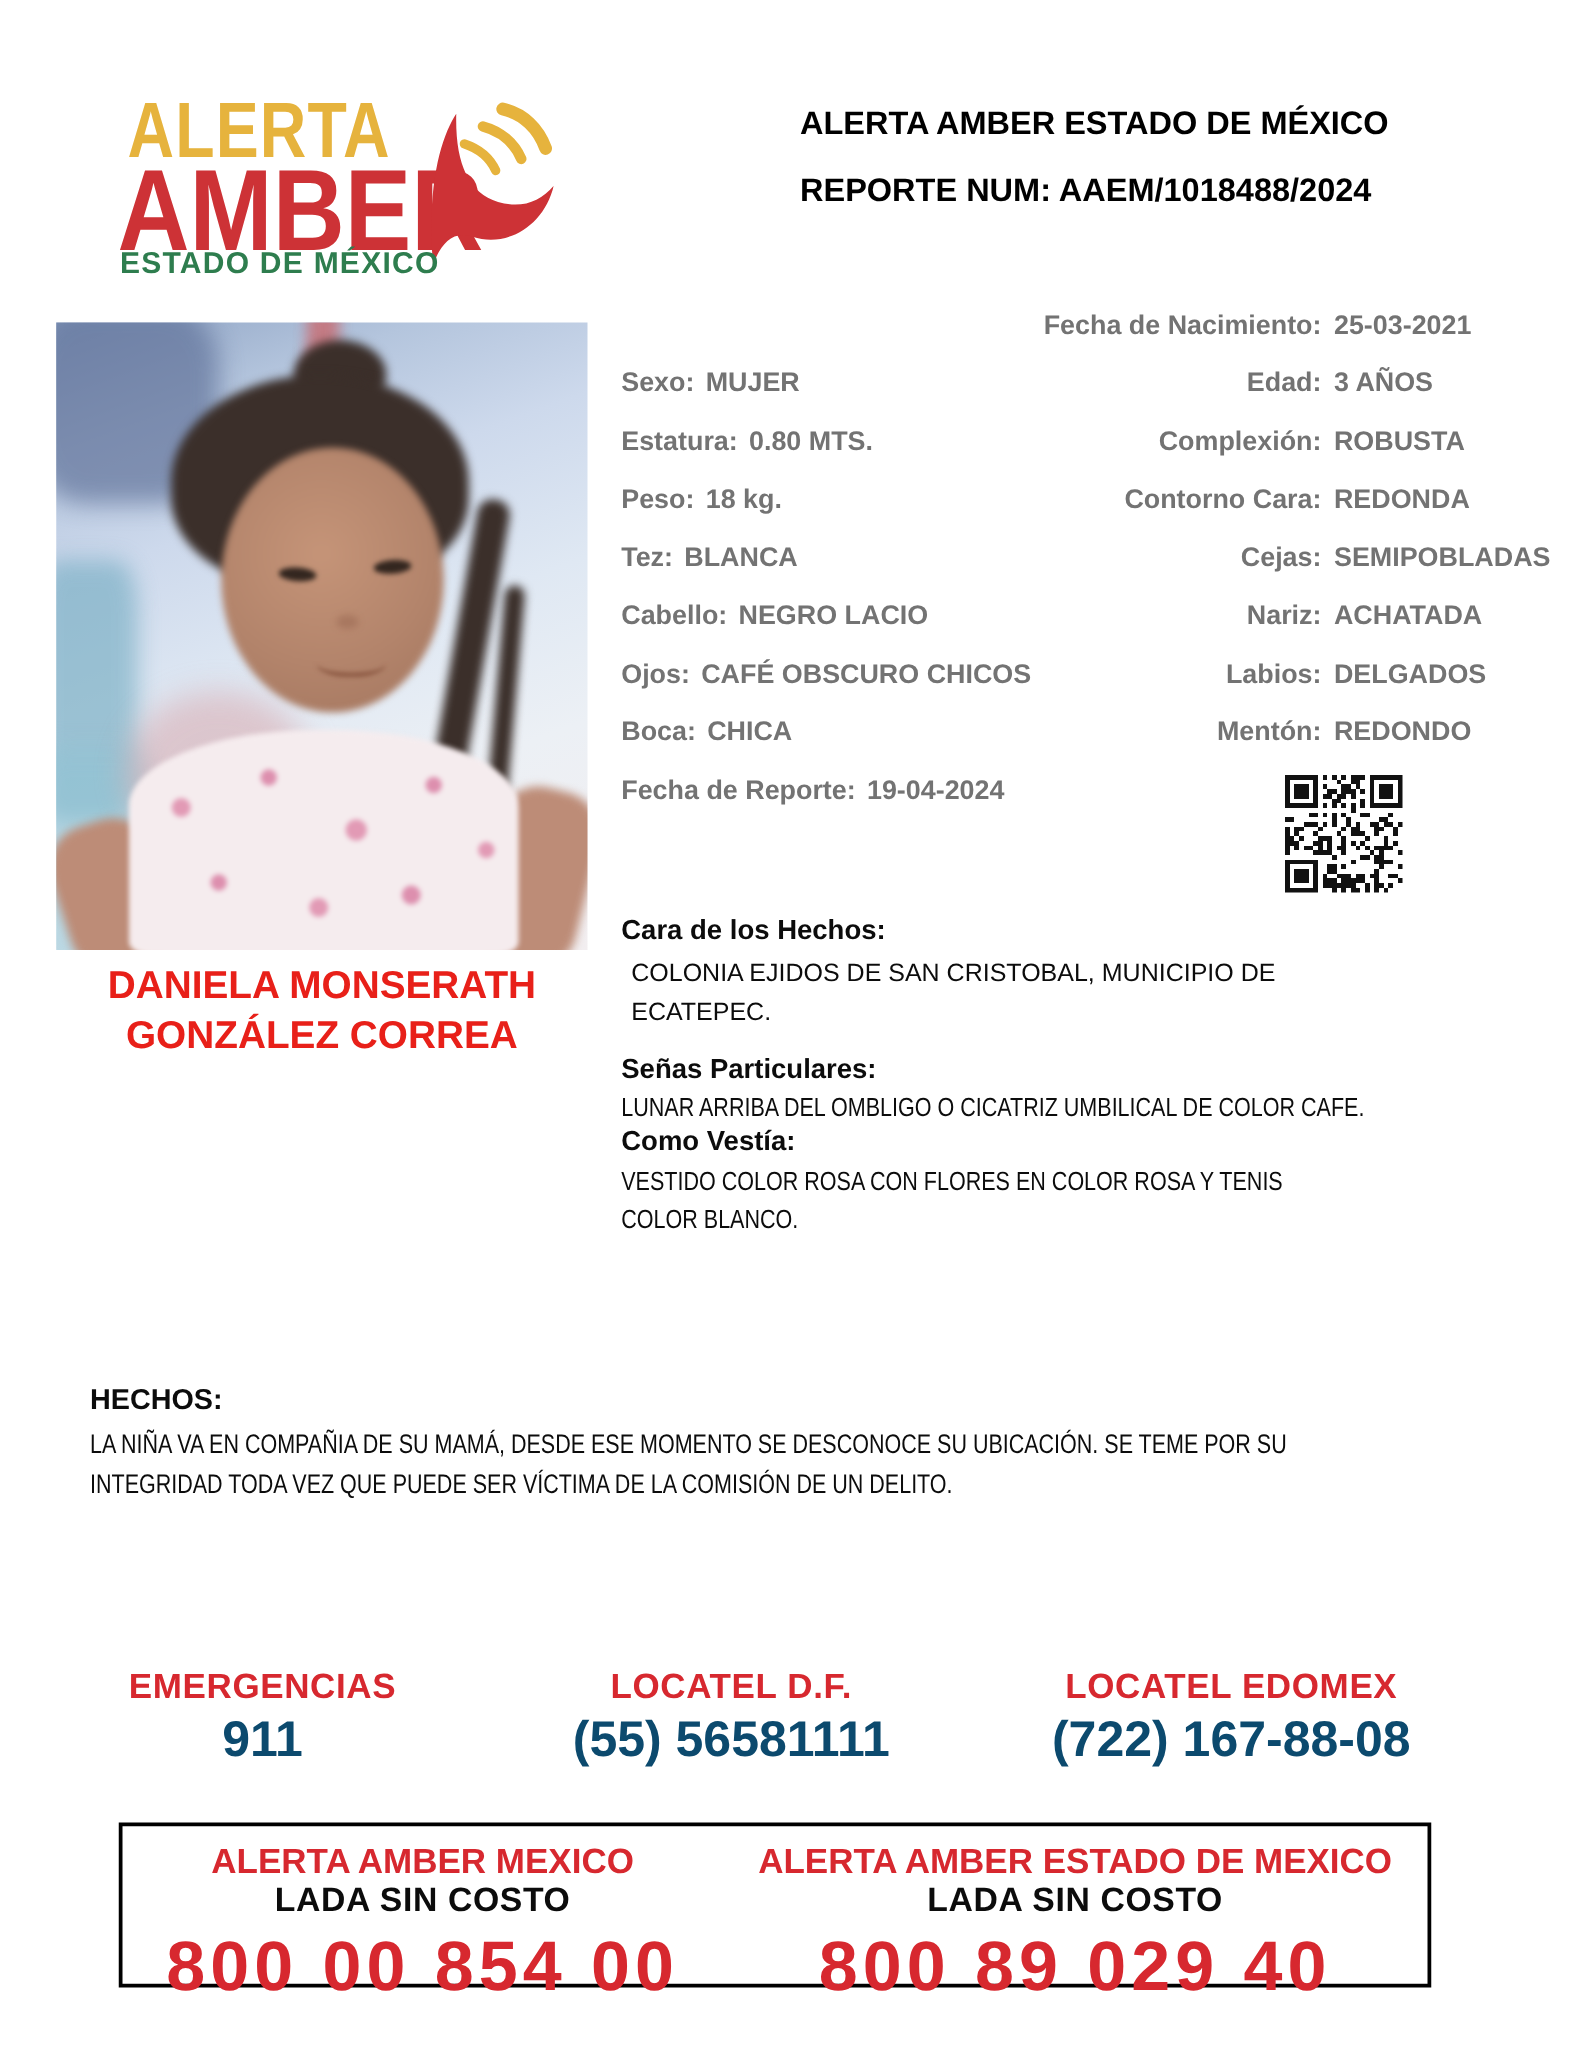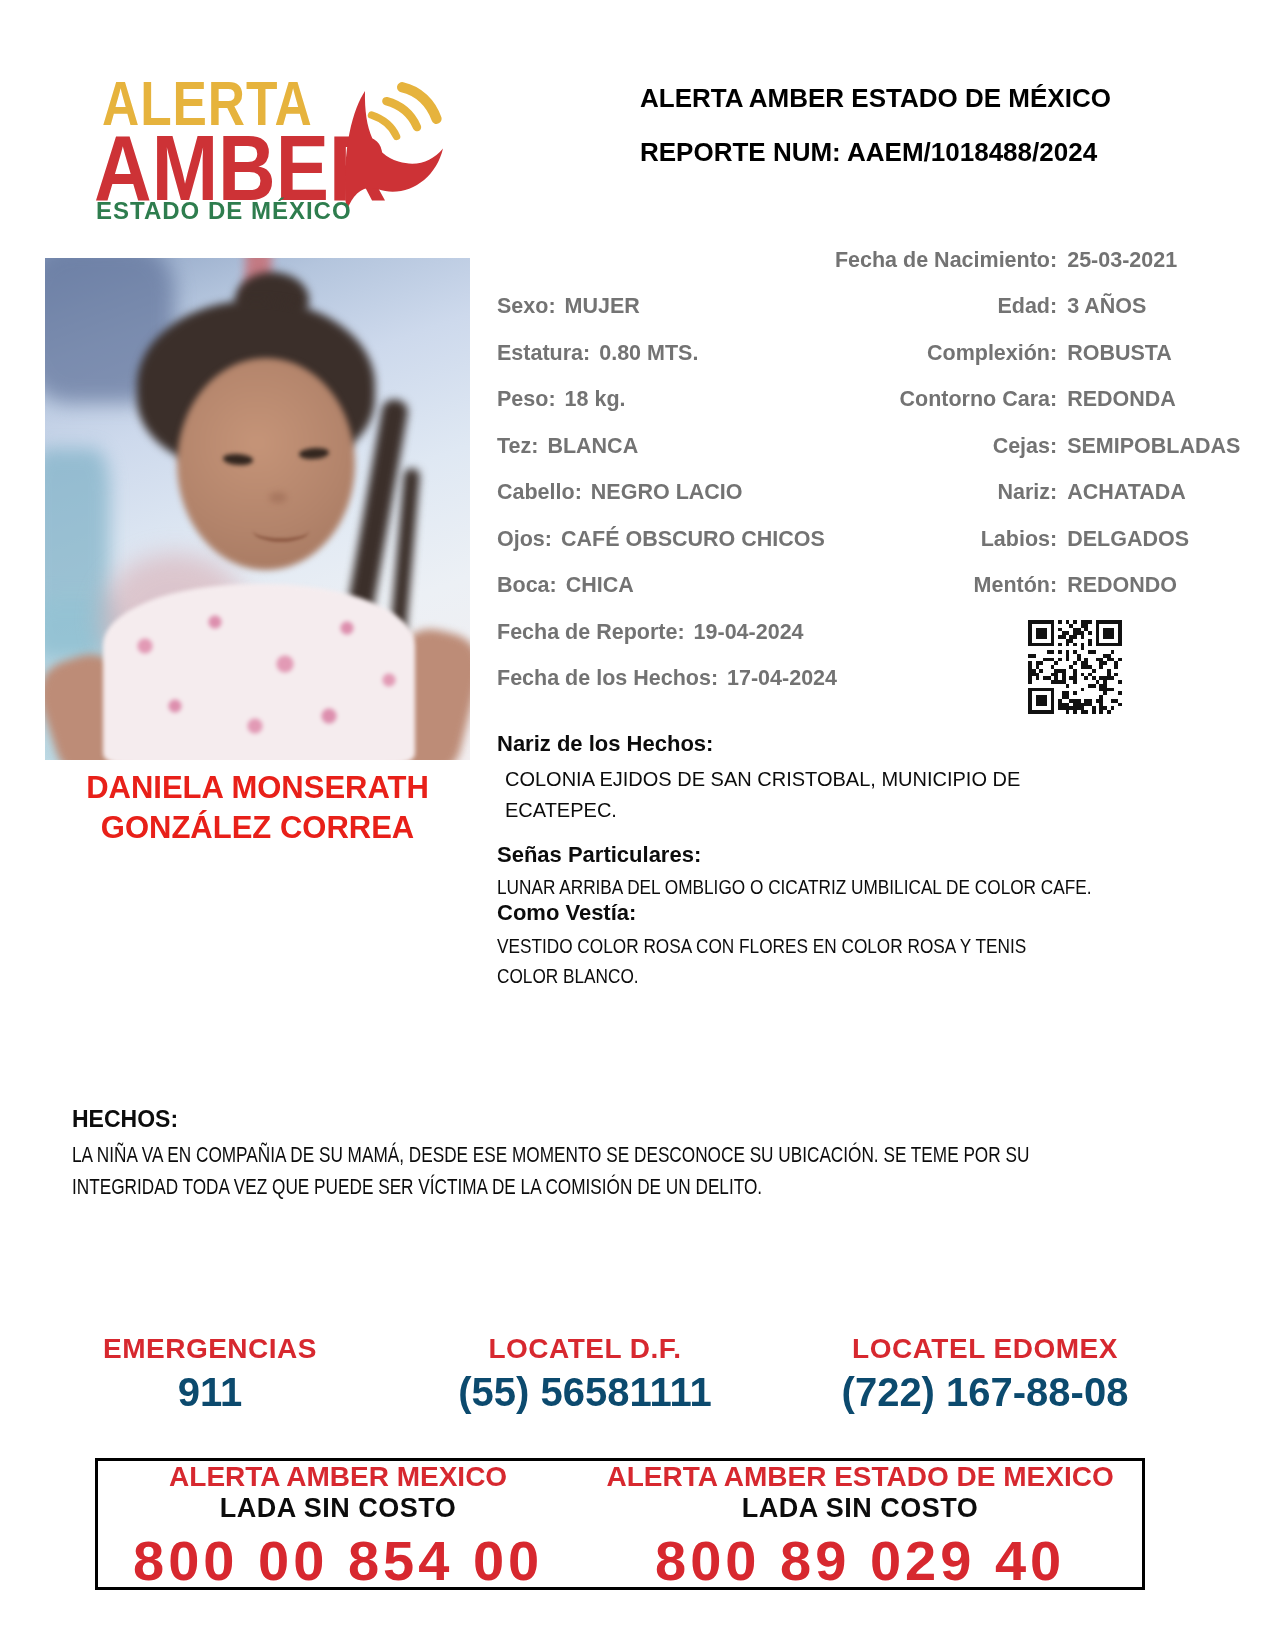--- a/index.html
+++ b/index.html
@@ -89,21 +89,21 @@
 
   
   .emergency{position:absolute;left:60px;top:1318px;width:1120px;display:grid;
     grid-template-columns:300px 450px 350px;text-align:center;}
   .em-label{color:var(--red);font-size:28px;font-weight:bold;letter-spacing:.5px;}
   .em-number{color:#0c4a6e;font-size:40px;font-weight:bold;margin-top:5px;}
 
   
   .lada-box{position:absolute;left:95px;top:1443px;width:1050px;height:132px;border:3px solid #000;
     display:flex;text-align:center;background:#fff;}
-  .lada-col{padding-top:0;}
+  .lada-col{padding-top:12px;}
   .lada-col.c1{width:46%;}
   .lada-col.c2{width:54%;text-align:center;}
   .lada-title{color:var(--red);font-size:28px;font-weight:bold;}
   .lada-sub{color:#0c0c0c;font-size:27px;font-weight:bold;letter-spacing:.5px;}
   .lada-number{color:var(--red);font-size:56px;font-weight:bold;letter-spacing:4px;margin-top:4px;white-space:nowrap;}
 </style>
 </head>
 <body>
 
 <div class="page">
@@ -178,31 +178,30 @@
     <div class="cell left"><span class="fl">Ojos:</span><span>CAFÉ OBSCURO CHICOS</span></div>
     <div class="cell rlabel">Labios:</div>
     <div class="cell rvalue">DELGADOS</div>
 
     <div class="cell left"><span class="fl">Boca:</span><span>CHICA</span></div>
     <div class="cell rlabel">Mentón:</div>
     <div class="cell rvalue">REDONDO</div>
 
     <div class="cell span"><span class="fl">Fecha de Reporte:</span><span>19-04-2024</span></div>
 
-    <div class="cell span"><span class="fl">Fecha de los Hechos:</span><span>17-04-2024</span></div>
   </div>
 
   <div class="qr">
     <svg id="qr" viewBox="0 0 25 25" aria-hidden="true">
         <path d="M0 0h1v1h-1zM1 0h1v1h-1zM2 0h1v1h-1zM3 0h1v1h-1zM4 0h1v1h-1zM5 0h1v1h-1zM6 0h1v1h-1zM8 0h1v1h-1zM10 0h1v1h-1zM12 0h1v1h-1zM14 0h1v1h-1zM15 0h1v1h-1zM16 0h1v1h-1zM18 0h1v1h-1zM19 0h1v1h-1zM20 0h1v1h-1zM21 0h1v1h-1zM22 0h1v1h-1zM23 0h1v1h-1zM24 0h1v1h-1zM0 1h1v1h-1zM6 1h1v1h-1zM11 1h1v1h-1zM14 1h1v1h-1zM15 1h1v1h-1zM18 1h1v1h-1zM24 1h1v1h-1zM0 2h1v1h-1zM2 2h1v1h-1zM3 2h1v1h-1zM4 2h1v1h-1zM6 2h1v1h-1zM8 2h1v1h-1zM12 2h1v1h-1zM13 2h1v1h-1zM15 2h1v1h-1zM18 2h1v1h-1zM20 2h1v1h-1zM21 2h1v1h-1zM22 2h1v1h-1zM24 2h1v1h-1zM0 3h1v1h-1zM2 3h1v1h-1zM3 3h1v1h-1zM4 3h1v1h-1zM6 3h1v1h-1zM9 3h1v1h-1zM10 3h1v1h-1zM12 3h1v1h-1zM13 3h1v1h-1zM14 3h1v1h-1zM16 3h1v1h-1zM18 3h1v1h-1zM20 3h1v1h-1zM21 3h1v1h-1zM22 3h1v1h-1zM24 3h1v1h-1zM0 4h1v1h-1zM2 4h1v1h-1zM3 4h1v1h-1zM4 4h1v1h-1zM6 4h1v1h-1zM8 4h1v1h-1zM9 4h1v1h-1zM11 4h1v1h-1zM12 4h1v1h-1zM14 4h1v1h-1zM18 4h1v1h-1zM20 4h1v1h-1zM21 4h1v1h-1zM22 4h1v1h-1zM24 4h1v1h-1zM0 5h1v1h-1zM6 5h1v1h-1zM10 5h1v1h-1zM11 5h1v1h-1zM16 5h1v1h-1zM18 5h1v1h-1zM24 5h1v1h-1zM0 6h1v1h-1zM1 6h1v1h-1zM2 6h1v1h-1zM3 6h1v1h-1zM4 6h1v1h-1zM5 6h1v1h-1zM6 6h1v1h-1zM8 6h1v1h-1zM10 6h1v1h-1zM12 6h1v1h-1zM14 6h1v1h-1zM16 6h1v1h-1zM18 6h1v1h-1zM19 6h1v1h-1zM20 6h1v1h-1zM21 6h1v1h-1zM22 6h1v1h-1zM23 6h1v1h-1zM24 6h1v1h-1zM14 7h1v1h-1zM5 8h1v1h-1zM6 8h1v1h-1zM8 8h1v1h-1zM10 8h1v1h-1zM12 8h1v1h-1zM16 8h1v1h-1zM17 8h1v1h-1zM22 8h1v1h-1zM0 9h1v1h-1zM1 9h1v1h-1zM10 9h1v1h-1zM13 9h1v1h-1zM20 9h1v1h-1zM21 9h1v1h-1zM4 10h1v1h-1zM5 10h1v1h-1zM6 10h1v1h-1zM8 10h1v1h-1zM10 10h1v1h-1zM13 10h1v1h-1zM15 10h1v1h-1zM18 10h1v1h-1zM19 10h1v1h-1zM21 10h1v1h-1zM22 10h1v1h-1zM24 10h1v1h-1zM0 11h1v1h-1zM2 11h1v1h-1zM3 11h1v1h-1zM7 11h1v1h-1zM12 11h1v1h-1zM14 11h1v1h-1zM15 11h1v1h-1zM19 11h1v1h-1zM20 11h1v1h-1zM23 11h1v1h-1zM0 12h1v1h-1zM2 12h1v1h-1zM6 12h1v1h-1zM11 12h1v1h-1zM14 12h1v1h-1zM15 12h1v1h-1zM16 12h1v1h-1zM19 12h1v1h-1zM23 12h1v1h-1zM0 13h1v1h-1zM1 13h1v1h-1zM3 13h1v1h-1zM7 13h1v1h-1zM8 13h1v1h-1zM9 13h1v1h-1zM12 13h1v1h-1zM17 13h1v1h-1zM21 13h1v1h-1zM0 14h1v1h-1zM1 14h1v1h-1zM2 14h1v1h-1zM6 14h1v1h-1zM7 14h1v1h-1zM9 14h1v1h-1zM12 14h1v1h-1zM14 14h1v1h-1zM16 14h1v1h-1zM21 14h1v1h-1zM23 14h1v1h-1zM0 15h1v1h-1zM2 15h1v1h-1zM4 15h1v1h-1zM5 15h1v1h-1zM7 15h1v1h-1zM9 15h1v1h-1zM11 15h1v1h-1zM12 15h1v1h-1zM15 15h1v1h-1zM17 15h1v1h-1zM19 15h1v1h-1zM20 15h1v1h-1zM21 15h1v1h-1zM22 15h1v1h-1zM0 16h1v1h-1zM6 16h1v1h-1zM7 16h1v1h-1zM8 16h1v1h-1zM9 16h1v1h-1zM12 16h1v1h-1zM18 16h1v1h-1zM20 16h1v1h-1zM24 16h1v1h-1zM10 17h1v1h-1zM16 17h1v1h-1zM17 17h1v1h-1zM19 17h1v1h-1zM20 17h1v1h-1zM0 18h1v1h-1zM1 18h1v1h-1zM2 18h1v1h-1zM3 18h1v1h-1zM4 18h1v1h-1zM5 18h1v1h-1zM6 18h1v1h-1zM14 18h1v1h-1zM19 18h1v1h-1zM20 18h1v1h-1zM21 18h1v1h-1zM22 18h1v1h-1zM0 19h1v1h-1zM6 19h1v1h-1zM9 19h1v1h-1zM10 19h1v1h-1zM12 19h1v1h-1zM20 19h1v1h-1zM24 19h1v1h-1zM0 20h1v1h-1zM2 20h1v1h-1zM3 20h1v1h-1zM4 20h1v1h-1zM6 20h1v1h-1zM9 20h1v1h-1zM10 20h1v1h-1zM19 20h1v1h-1zM0 21h1v1h-1zM2 21h1v1h-1zM3 21h1v1h-1zM4 21h1v1h-1zM6 21h1v1h-1zM8 21h1v1h-1zM11 21h1v1h-1zM12 21h1v1h-1zM13 21h1v1h-1zM15 21h1v1h-1zM16 21h1v1h-1zM18 21h1v1h-1zM19 21h1v1h-1zM22 21h1v1h-1zM23 21h1v1h-1zM0 22h1v1h-1zM2 22h1v1h-1zM3 22h1v1h-1zM4 22h1v1h-1zM6 22h1v1h-1zM8 22h1v1h-1zM9 22h1v1h-1zM10 22h1v1h-1zM12 22h1v1h-1zM13 22h1v1h-1zM14 22h1v1h-1zM15 22h1v1h-1zM16 22h1v1h-1zM19 22h1v1h-1zM24 22h1v1h-1zM0 23h1v1h-1zM6 23h1v1h-1zM8 23h1v1h-1zM9 23h1v1h-1zM10 23h1v1h-1zM11 23h1v1h-1zM12 23h1v1h-1zM13 23h1v1h-1zM14 23h1v1h-1zM17 23h1v1h-1zM19 23h1v1h-1zM20 23h1v1h-1zM22 23h1v1h-1zM0 24h1v1h-1zM1 24h1v1h-1zM2 24h1v1h-1zM3 24h1v1h-1zM4 24h1v1h-1zM5 24h1v1h-1zM6 24h1v1h-1zM10 24h1v1h-1zM12 24h1v1h-1zM14 24h1v1h-1zM15 24h1v1h-1zM17 24h1v1h-1zM19 24h1v1h-1zM21 24h1v1h-1z" fill="#111"></path>
       </svg>
   </div>
 
   <div class="sec sec-lugar">
-    <div class="sec-label">Nariz de los Hechos:</div>
+    <div class="sec-label">Cara de los Hechos:</div>
     <div class="sec-text">COLONIA EJIDOS DE SAN CRISTOBAL, MUNICIPIO DE ECATEPEC.</div>
   </div>
 
   <div class="sec sec-senas">
     <div class="sec-label">Señas Particulares:</div>
     <div class="sec-text">LUNAR ARRIBA DEL OMBLIGO O CICATRIZ UMBILICAL DE COLOR CAFE.</div>
   </div>
 
   <div class="sec sec-vestia">
     <div class="sec-label">Como Vestía:</div>

